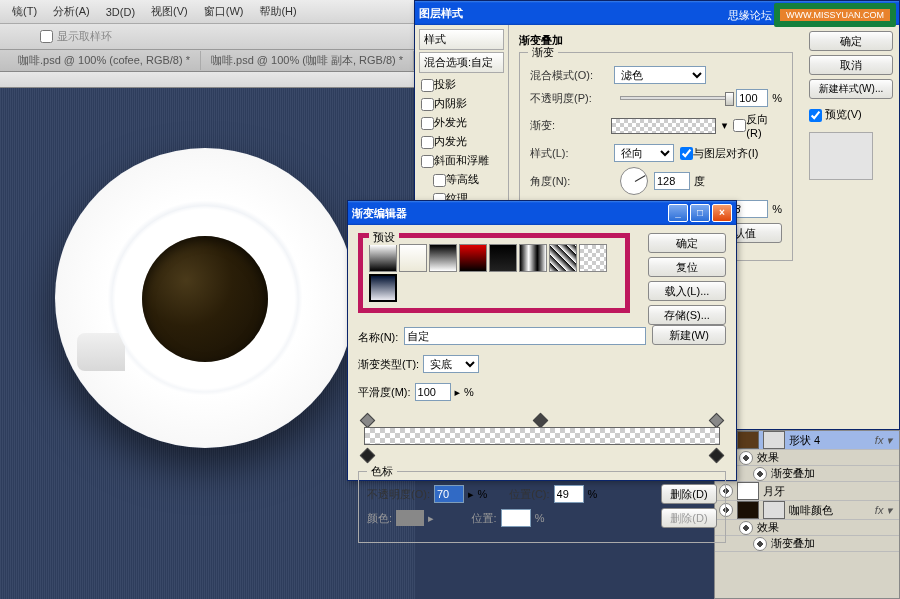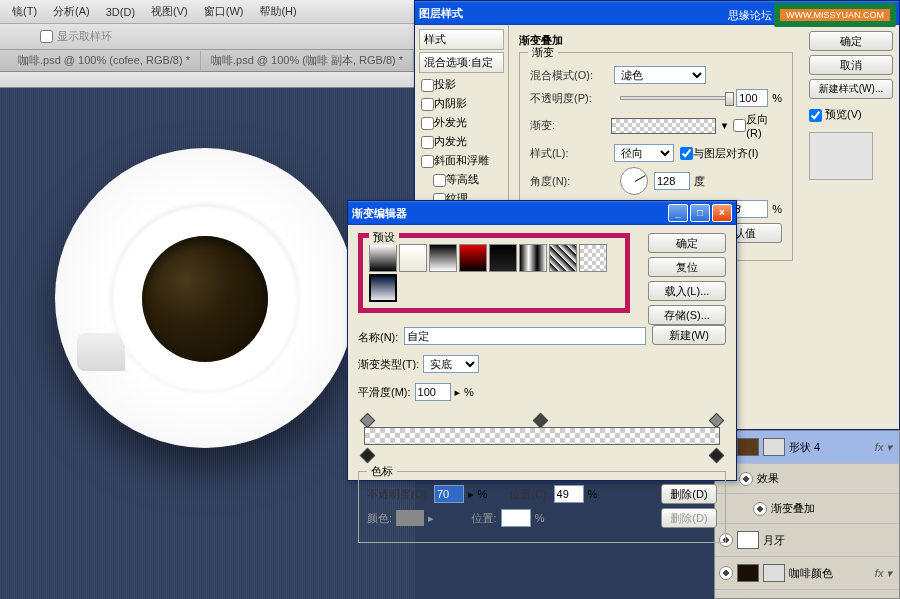--- a/index.html
+++ b/index.html
@@ -89,21 +89,21 @@
 .cs-row .lbl { color: #333; }
 .cs-row .dis { color: #999; }
 .color-chip { width: 28px; height: 16px; border: 1px solid #888; background: #888; display: inline-block; }
 
 
 .watermark { position: absolute; top: 3px; right: 4px; z-index: 100; color: #fff; font-size: 11px; display: flex; align-items: center; gap: 2px; }
 .watermark .url { background: #e8822c; border: 6px solid #15803d; border-radius: 2px; padding: 1px 6px; font-size: 9px; }
 
 
 .layers-panel { position: absolute; right: 0; top: 430px; width: 186px; height: 169px; background: #d6d3c6; border: 1px solid #888; z-index: 6; font-size: 11px; }
-.layers-panel .row { display: flex; align-items: center; padding: 7px 4px; border-bottom: 1px solid #bbb; }
+.layers-panel .row { display: flex; align-items: center; padding: 0 4px; border-bottom: 1px solid #bbb; }
 .layers-panel .row.sel { background: #9fb8e8; }
 .eye { width: 14px; height: 14px; border: 1px solid #888; margin-right: 4px; background: radial-gradient(circle,#444 30%,#fff 32%); border-radius: 50%; }
 .layer-thumb { width: 22px; height: 18px; border: 1px solid #666; background: #fff; margin-right: 4px; }
 .fx-badge { margin-left: auto; font-style: italic; color: #555; padding: 0 3px; }
 </style>
 </head>
 <body>
 
 <div class="watermark">
   <span>思缘论坛</span>

